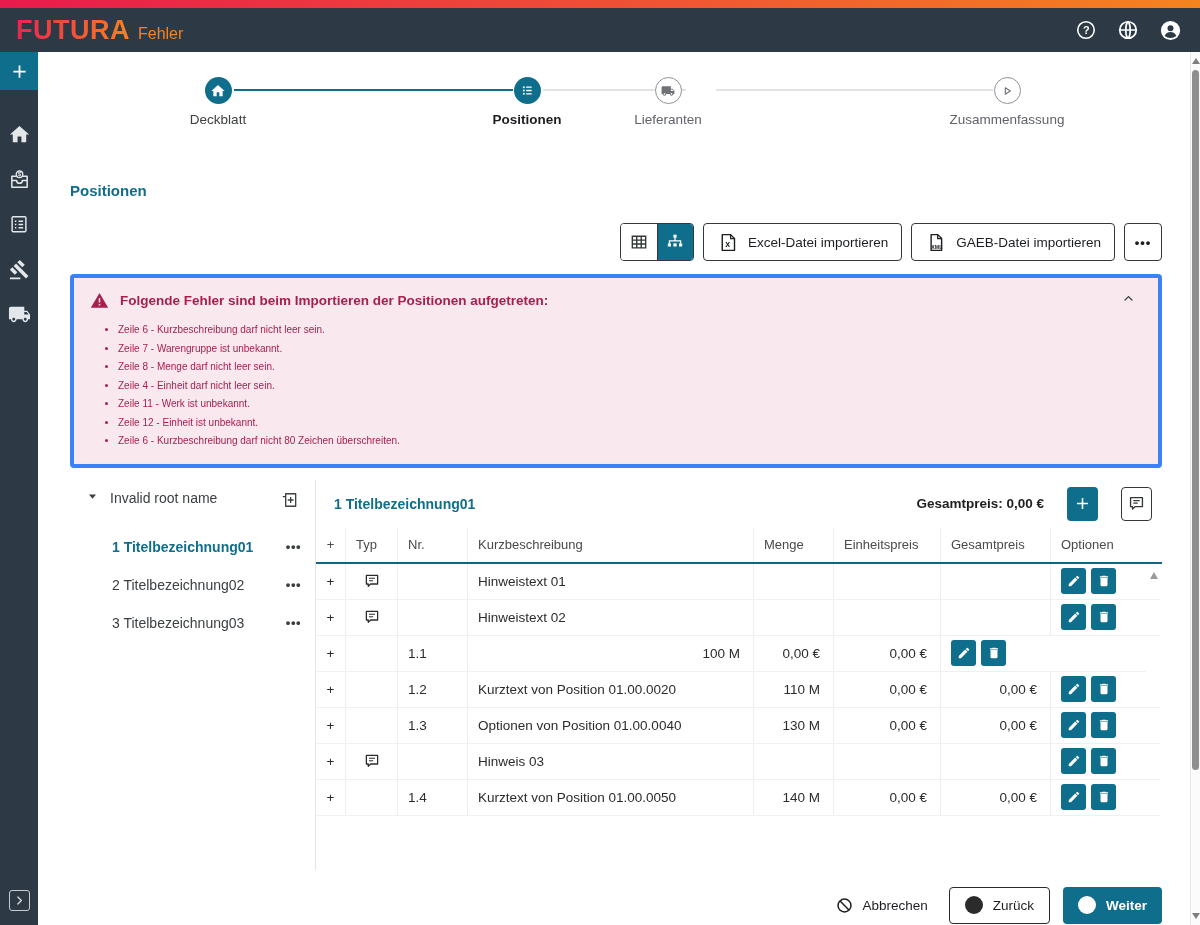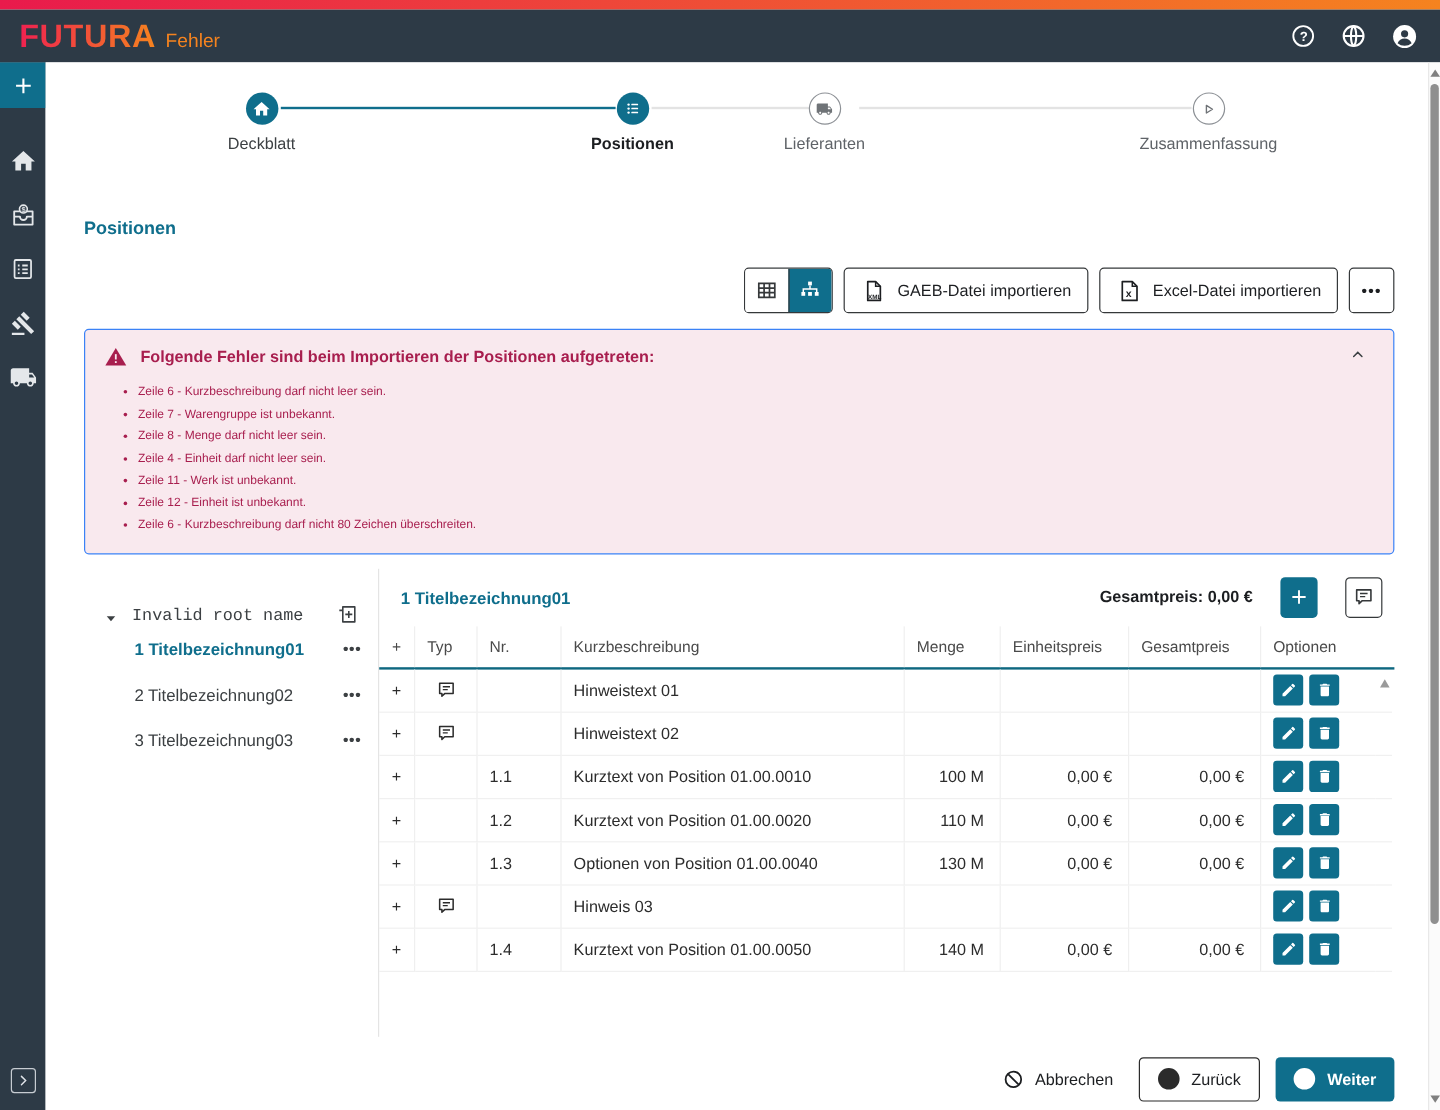--- a/index.html
+++ b/index.html
@@ -38,21 +38,21 @@
   
   .stepper { position:relative; height:88px; }
   .step-line { position:absolute; top:37px; height:2px; background:#e3e3e3; }
   .step-line.done { background:#0f6e8c; }
   .line-1 { left:196px; width:279px; }
   .line-2 { left:505px; width:143px; }
   .line-3 { left:678px; width:277px; }
   .step { position:absolute; width:180px; display:flex; flex-direction:column; align-items:center; cursor:pointer; }
   .step-1 { left:90px; top:25px; }
   .step-2 { left:399px; top:25px; }
-  .step-3 { left:559px; top:25px; }
+  .step-3 { left:540px; top:25px; }
   .step-4 { left:879px; top:25px; }
   .step-circle { width:27px; height:27px; border-radius:50%; display:flex; align-items:center; justify-content:center; background:#0f6e8c; color:#fff; }
   .step.upcoming .step-circle { background:#fff; border:1.5px solid #8d9196; color:#6f7377; }
   .step-label { margin-top:8px; font-size:13.5px; color:#3c4043; }
   .step.active .step-label { font-weight:bold; color:#1c1e21; }
   .step.upcoming .step-label { color:#5f6368; }
   .step-3 .step-label { color:#6a6e73; }
 
   
   .content { padding:0 28px 0 32px; }
@@ -60,31 +60,31 @@
 
   .toolbar { margin-top:24px; display:flex; justify-content:flex-end; align-items:center; gap:9px; }
   .view-toggle { display:flex; border:1.6px solid #35383a; border-radius:4px; overflow:hidden; height:38px; }
   .vt-cell { width:36px; display:flex; align-items:center; justify-content:center; background:#fff; color:#35383a; cursor:pointer; }
   .vt-cell + .vt-cell { border-left:1.6px solid #35383a; }
   .vt-cell.active { background:#0f6e8c; color:#fff; }
   .btn-outline { height:38px; border:1.6px solid #35383a; border-radius:4px; background:#fff; display:flex; align-items:center; gap:10px; padding:0 13px; font-size:13.5px; color:#1c1e21; cursor:pointer; font-family:inherit; }
   .btn-more { width:38px; justify-content:center; padding:0; letter-spacing:1px; font-weight:bold; font-size:13px; gap:0; }
 
   
-  .error-panel { margin-top:13px; background:#f9e9ee; border:1px solid #3b82f6; border-radius:4px; padding:13px 16px 16px 16px; position:relative; color:#a81e4e; }
+  .error-panel { margin-top:13px; background:#f9e9ee; border:4px solid #3b82f6; border-radius:4px; padding:13px 16px 16px 16px; position:relative; color:#a81e4e; }
   .error-head { display:flex; align-items:center; gap:11px; font-size:13.5px; font-weight:bold; }
   .error-collapse { position:absolute; right:22px; top:13px; background:none; border:none; cursor:pointer; color:#3c4043; display:flex; }
   .error-list { margin:13px 0 0 12px; padding-left:16px; }
   .error-list li { font-size:10px; margin:0 0 5px 0; line-height:1.35; }
   .error-list li:last-child { margin-bottom:0; }
 
   
   .lower { margin-top:12px; display:flex; height:390px; }
   .tree-pane { width:246px; border-right:1px solid #e4e4e4; padding-top:10px; flex-shrink:0; }
-  .tree-root-row { height:38px; display:flex; align-items:flex-end; padding:0 16px; cursor:pointer;font-family:Liberation Mono, monospace; }
+  .tree-root-row { height:38px; display:flex; align-items:flex-start; padding:0 16px; cursor:pointer; }
   .tree-caret { display:flex; color:#3c4043; }
   .tree-root-label { margin-left:11px; font-size:14px; color:#3c4043; }
   .tree-add { margin-left:auto; background:none; border:none; color:#3c4043; cursor:pointer; display:flex; padding:0; }
   .tree-item { height:38px; display:flex; align-items:center; padding:0 14px 0 42px; cursor:pointer; }
   .tree-item-label { font-size:14px; color:#3c4043; }
   .tree-item.selected .tree-item-label { font-weight:bold; color:#0f6e8c; }
   .tree-item-menu { margin-left:auto; background:none; border:none; font-size:13px; font-weight:bold; color:#3c4043; cursor:pointer; letter-spacing:.5px; font-family:inherit; }
 
   .table-pane { flex:1; min-width:0; position:relative; }
   .table-title-row { height:48px; display:flex; align-items:center; padding:0 10px 0 18px; }
@@ -370,32 +370,32 @@
                 <span style="display:flex">
                   <svg width="20" height="20">
                     <use href="#i-tree"></use>
                   </svg>
                 </span>
               </div>
           </div>
           <button class="btn-outline">
             <span style="display:flex">
                 <svg width="21" height="21">
-                  <use href="#i-file-xml"></use>
-                </svg>
-              </span>
-            <span>GAEB-Datei importieren</span>
+                  <use href="#i-file-x"></use>
+                </svg>
+              </span>
+            <span>Excel-Datei importieren</span>
           </button>
           <button class="btn-outline">
             <span style="display:flex">
                 <svg width="21" height="21">
-                  <use href="#i-file-x"></use>
-                </svg>
-              </span>
-            <span>Excel-Datei importieren</span>
+                  <use href="#i-file-xml"></use>
+                </svg>
+              </span>
+            <span>GAEB-Datei importieren</span>
           </button>
           <button class="btn-outline btn-more">
               <span>•••</span>
             </button>
         </div>
 
         <div class="error-panel">
           <div class="error-head">
             <span style="display:flex">
                 <svg width="19" height="19">
@@ -550,21 +550,20 @@
                     </span>
                   </button>
               </div>
               <div class="cell sbcol"></div>
             </div>
 
             <div class="grid g-row">
               <div class="cell center plus-cell">+</div>
               <div class="cell center typ-cell"></div>
               <div class="cell">1.1</div>
-              <div class="cell">Kurztext von Position 01.00.0010</div>
               <div class="cell right">100 M</div>
               <div class="cell right">0,00 €</div>
               <div class="cell right">0,00 €</div>
               <div class="cell last opt-cell">
                 <button class="icon-btn">
                     <span style="display:flex">
                       <svg width="14" height="14">
                         <use href="#i-pencil"></use>
                       </svg>
                     </span>

